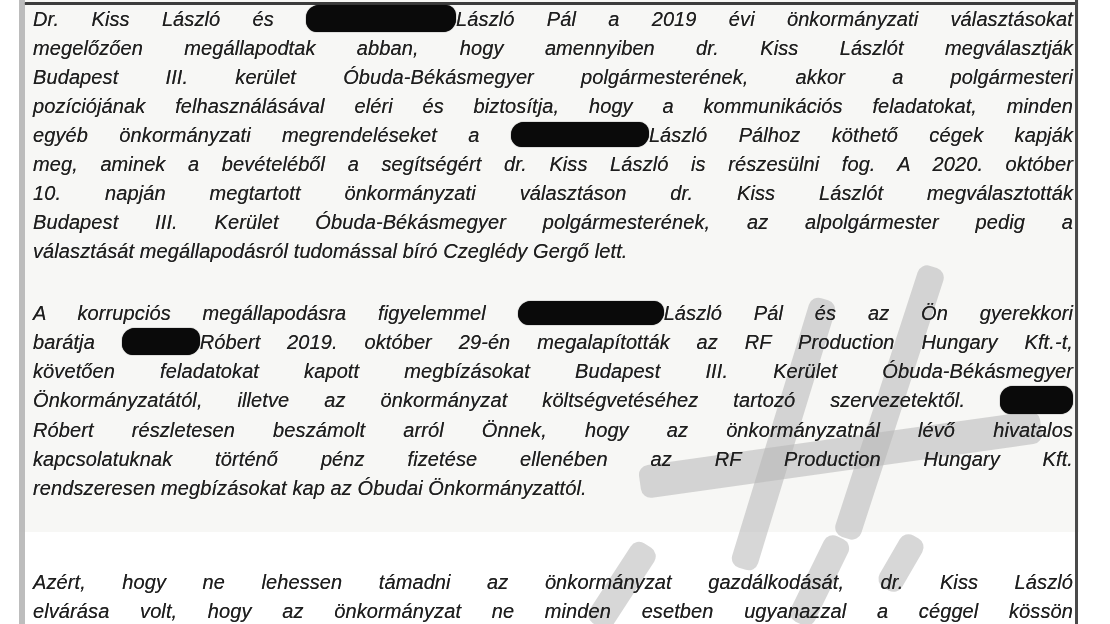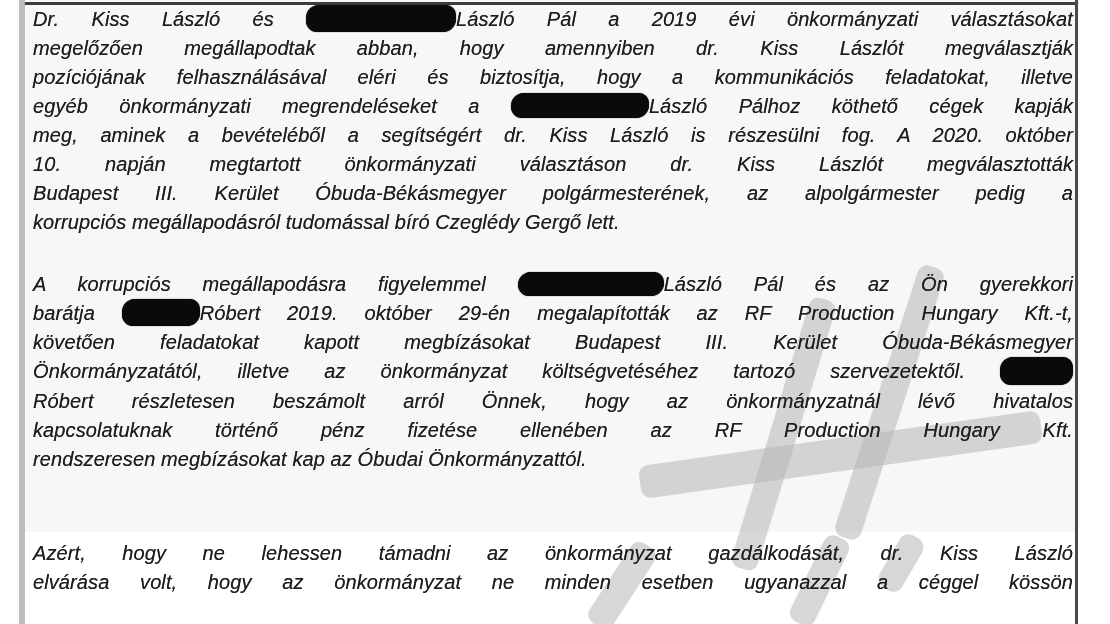--- a/index.html
+++ b/index.html
@@ -61,26 +61,27 @@
   <div class="wm wmB"></div>
   <div class="wm wmC"></div>
   <div class="wm wmD"></div>
   <div class="wm wmE"></div>
   <div class="wm wmF"></div>
 
   <div class="doc">
       <div class="para">
         <div class="line">Dr. Kiss László és <span class="redaction" style="width: 150px; height: 27px;"></span>László Pál a 2019 évi önkormányzati választásokat</div>
         <div class="line">megelőzően megállapodtak abban, hogy amennyiben dr. Kiss Lászlót megválasztják</div>
-        <div class="line">pozíciójának felhasználásával eléri és biztosítja, hogy a kommunikációs feladatokat, illetve</div>
+        <div class="line">Budapest III. kerület Óbuda-Békásmegyer polgármesterének, akkor a polgármesteri</div>
+        <div class="line">pozíciójának felhasználásával eléri és biztosítja, hogy a kommunikációs feladatokat, minden</div>
         <div class="line">egyéb önkormányzati megrendeléseket a <span class="redaction" style="width: 138px; height: 25px;"></span>László Pálhoz köthető cégek kapják</div>
         <div class="line">meg, aminek a bevételéből a segítségért dr. Kiss László is részesülni fog. A 2020. október</div>
         <div class="line">10. napján megtartott önkormányzati választáson dr. Kiss Lászlót megválasztották</div>
         <div class="line">Budapest III. Kerület Óbuda-Békásmegyer polgármesterének, az alpolgármester pedig a</div>
-        <div class="line last">korrupciós megállapodásról tudomással bíró Czeglédy Gergő lett.</div>
+        <div class="line last">választását megállapodásról tudomással bíró Czeglédy Gergő lett.</div>
       </div>
       <div class="para">
         <div class="line">A korrupciós megállapodásra figyelemmel <span class="redaction" style="width: 146px; height: 24px;"></span>László Pál és az Ön gyerekkori</div>
         <div class="line">barátja <span class="redaction" style="width: 78px; height: 27px;"></span>Róbert 2019. október 29-én megalapították az RF Production Hungary Kft.-t,</div>
         <div class="line">követően feladatokat kapott megbízásokat Budapest III. Kerület Óbuda-Békásmegyer</div>
         <div class="line">Önkormányzatától, illetve az önkormányzat költségvetéséhez tartozó szervezetektől. <span class="redaction" style="width: 73px; height: 28px;"></span></div>
         <div class="line">Róbert részletesen beszámolt arról Önnek, hogy az önkormányzatnál lévő hivatalos</div>
         <div class="line">kapcsolatuknak történő pénz fizetése ellenében az RF Production Hungary Kft.</div>
         <div class="line last">rendszeresen megbízásokat kap az Óbudai Önkormányzattól.</div>
       </div>

